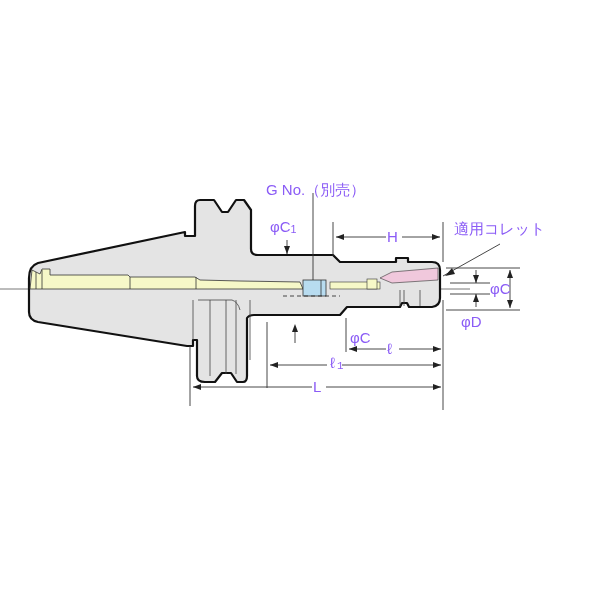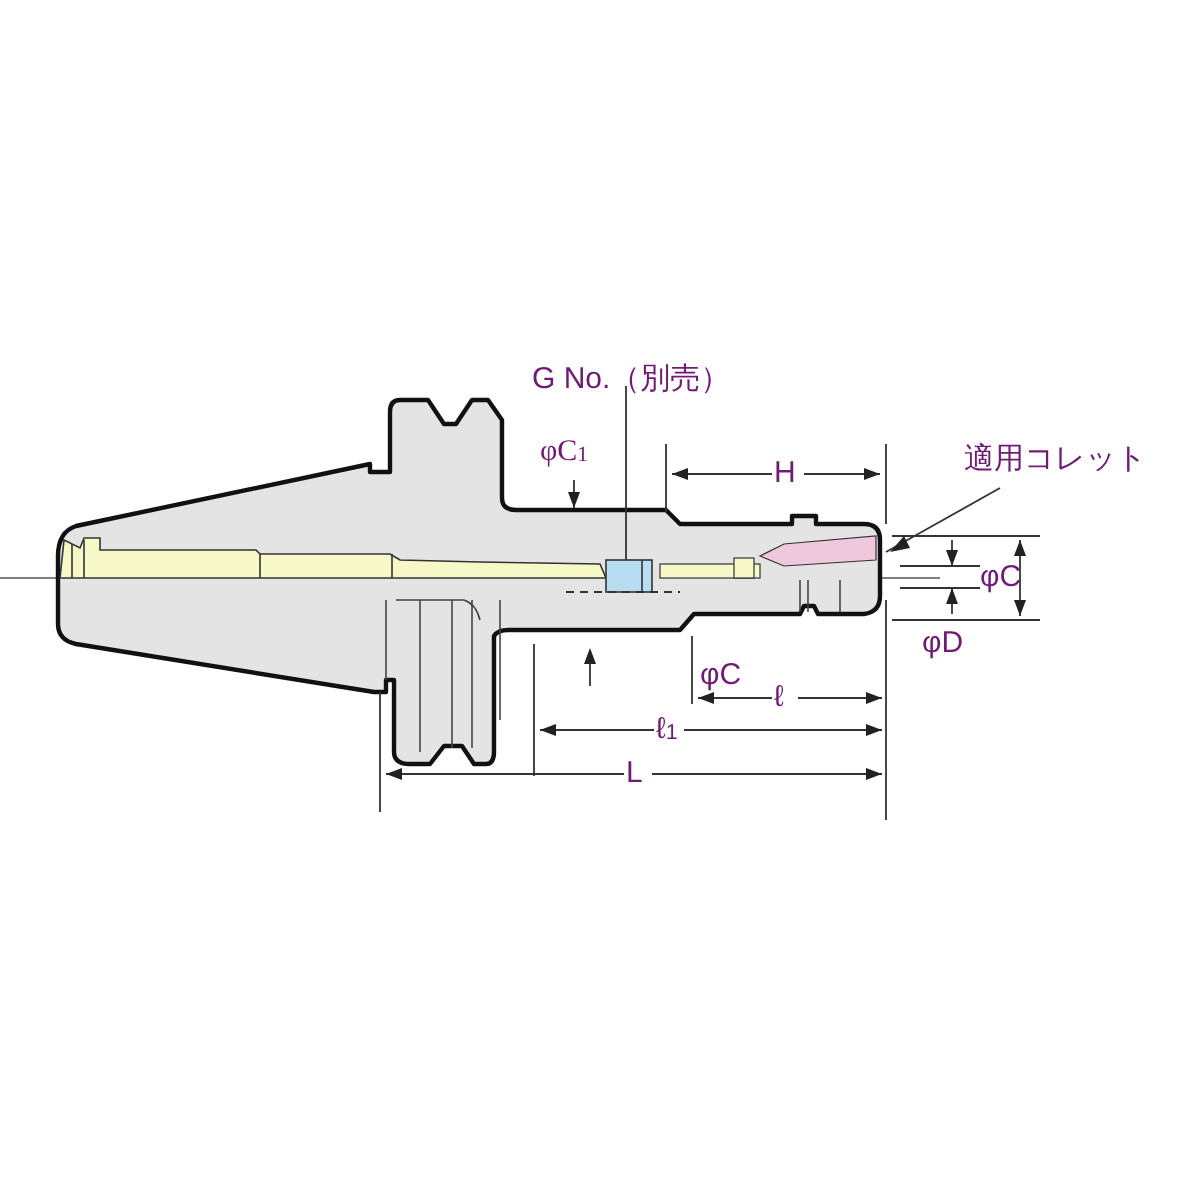--- a/index.html
+++ b/index.html
@@ -1,18 +1,18 @@
 <!DOCTYPE html>
 <html><head>
 <meta charset="utf-8">
 <style>
   html, body { margin:0; padding:0; background:#ffffff; }
   body { width:600px; height:600px; position:relative; overflow:hidden; font-family:"Liberation Sans", sans-serif; }
   #stage { position:absolute; left:0; top:0; width:600px; height:600px; }
-  .lbl { position:absolute; color:#701a75; white-space:nowrap; line-height:1; font-family:"Liberation Sans", "DejaVu Sans", sans-serif; }
+  .lbl { position:absolute; color:#8b5cf6; white-space:nowrap; line-height:1; font-family:"Liberation Sans", "DejaVu Sans", sans-serif; }
   .lbl sub { font-size:0.72em; vertical-align:-0.05em; }
   .big { font-size:15px; }
 </style>
 </head>
 <body>
 
 <div id="stage">
 <svg width="600" height="600" viewBox="0 0 600 600" xmlns="http://www.w3.org/2000/svg">
 
   <line x1="0" y1="289" x2="470" y2="289" stroke="#555" stroke-width="0.8"></line>
@@ -117,22 +117,22 @@
     <polygon points="476,294 473,302 479,302"></polygon>
     <polygon points="510,270 507,278 513,278"></polygon>
     <polygon points="510,308 507,300 513,300"></polygon>
     <polygon points="295,324 292,332 298,332"></polygon>
     <polygon points="445,276 452,268 455,274"></polygon>
   </g>
 </svg>
 
 
 <div class="lbl big" style="left:266px;top:182px;">G No.（別売）</div>
-<div class="lbl big" style="left:270px;top:219px;font-family:Liberation Serif, serif;"><span>φC</span><sub>1</sub></div>
+<div class="lbl big" style="left:270px;top:219px;"><span>φC</span><sub>1</sub></div>
 <div class="lbl big" style="left:387px;top:229px;">H</div>
-<div class="lbl big" style="left:482px;top:222px;">適用コレット</div>
+<div class="lbl big" style="left:454px;top:222px;font-family:Liberation Serif, serif;">適用コレット</div>
 <div class="lbl big" style="left:490px;top:281px;">φC</div>
 <div class="lbl big" style="left:461px;top:314px;">φD</div>
 <div class="lbl big" style="left:350px;top:330px;">φC</div>
 <div class="lbl big" style="left:387px;top:341px;">ℓ</div>
-<div class="lbl big" style="left:328px;top:357px;"><span>ℓ</span><sub>1</sub></div>
+<div class="lbl big" style="left:328px;top:357px;font-family:Liberation Mono, monospace;"><span>ℓ</span><sub>1</sub></div>
 <div class="lbl big" style="left:313px;top:379px;">L</div>
 </div>
 
 </body></html>

